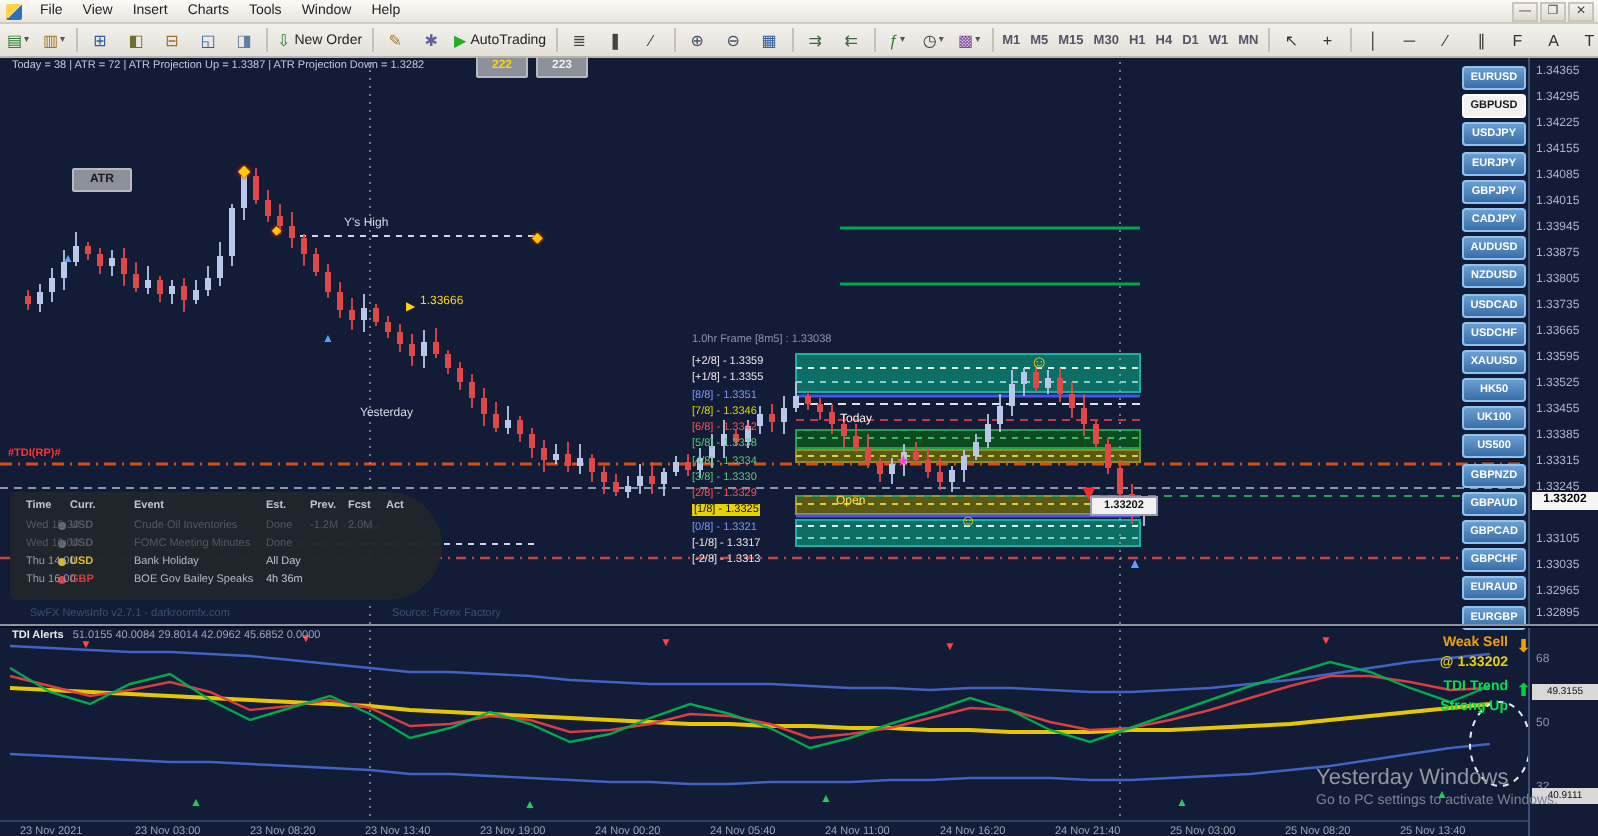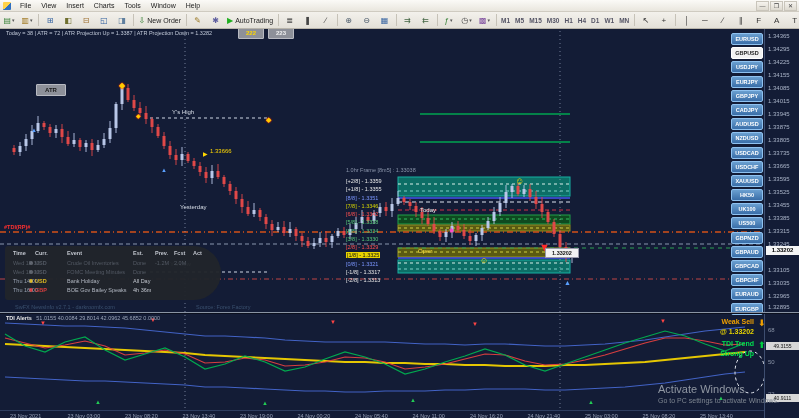--- a/index.html
+++ b/index.html
@@ -557,21 +557,21 @@
     <span style="color:#9aa4b8;margin-left:3px">51.0155 40.0084 29.8014 42.0962 45.6852 0.0000</span>
   </div>
 
   <div class="sig" style="left:694px;top:318px;color:#f0a000">Weak Sell</div>
   <div class="sig" style="left:694px;top:328px;color:#e8d400">@ 1.33202</div>
   <div class="sig" style="left:694px;top:340px;color:#00e050">TDI Trend</div>
   <div class="sig" style="left:694px;top:350px;color:#00e050">Strong Up</div>
   <div class="ov" style="left:758px;top:318px;font-size:9px;font-weight:bold;color:#f0a000;z-index:12">⬇</div>
   <div class="ov" style="left:758px;top:340px;font-size:9px;font-weight:bold;color:#00d040;z-index:12">⬆</div>
 
-  <div class="wm1">Activate Windows</div>
+  <div class="wm1">Yesterday Windows</div>
   <div class="wm2">Go to PC settings to activate Windows.</div>
 
   <div class="taxis" id="taxis">
       <div class="tlbl" style="left: 10px;">23 Nov 2021</div>
       <div class="tlbl" style="left: 67.5px;">23 Nov 03:00</div>
       <div class="tlbl" style="left: 125px;">23 Nov 08:20</div>
       <div class="tlbl" style="left: 182.5px;">23 Nov 13:40</div>
       <div class="tlbl" style="left: 240px;">23 Nov 19:00</div>
       <div class="tlbl" style="left: 297.5px;">24 Nov 00:20</div>
       <div class="tlbl" style="left: 355px;">24 Nov 05:40</div>

